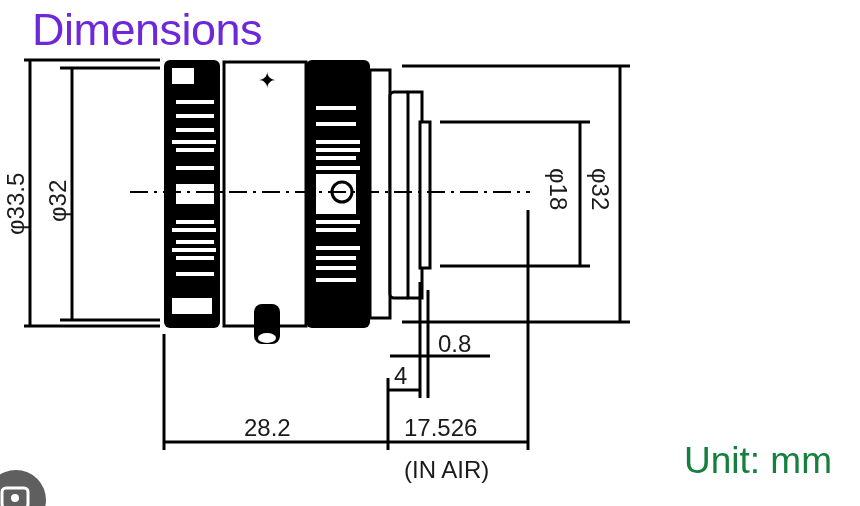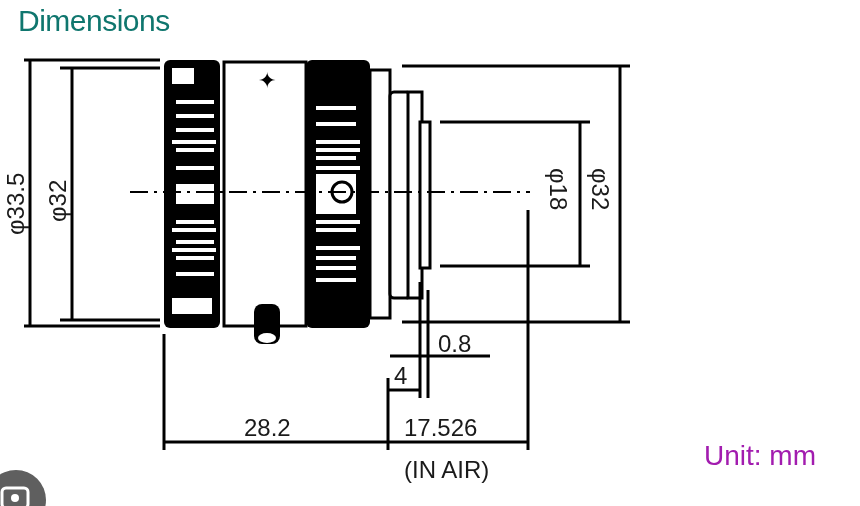--- a/index.html
+++ b/index.html
@@ -1,20 +1,20 @@
 <!DOCTYPE html>
 <html><head>
 <meta charset="utf-8">
 <style>
   html, body { margin: 0; padding: 0; background: #ffffff; }
   body { width: 860px; height: 506px; position: relative; overflow: hidden; font-family: "Liberation Sans", sans-serif; }
-  .title { position: absolute; left: 18px; top: 4px; font-size: 30px; color: #0f766e; letter-spacing: -0.5px; }
+  .title { position: absolute; left: 32px; top: 4px; font-size: 45px; color: #6d28d9; letter-spacing: -0.5px; }
   svg.drawing { position: absolute; left: 0; top: 0; }
   .dim-text { font-family: "Liberation Sans", sans-serif; font-size: 24px; fill: #1a1a1a; }
-  .unit { position: absolute; left: 704px; top: 440px; font-size: 28px; color: #a21caf; }
+  .unit { position: absolute; left: 684px; top: 440px; font-size: 37px; color: #15803d; }
   .ctrl-icon { position: absolute; left: -14px; top: 470px; width: 60px; height: 60px; border-radius: 50%; background: #5f5f5f; }
   .ctrl-icon svg { position: absolute; left: 14px; top: 12px; }
 </style>
 </head>
 <body>
 
 <div class="title">Dimensions</div>
 
 <svg class="drawing" width="860" height="506" viewBox="0 0 860 506">
   <g stroke="#000" fill="none" stroke-width="3">

